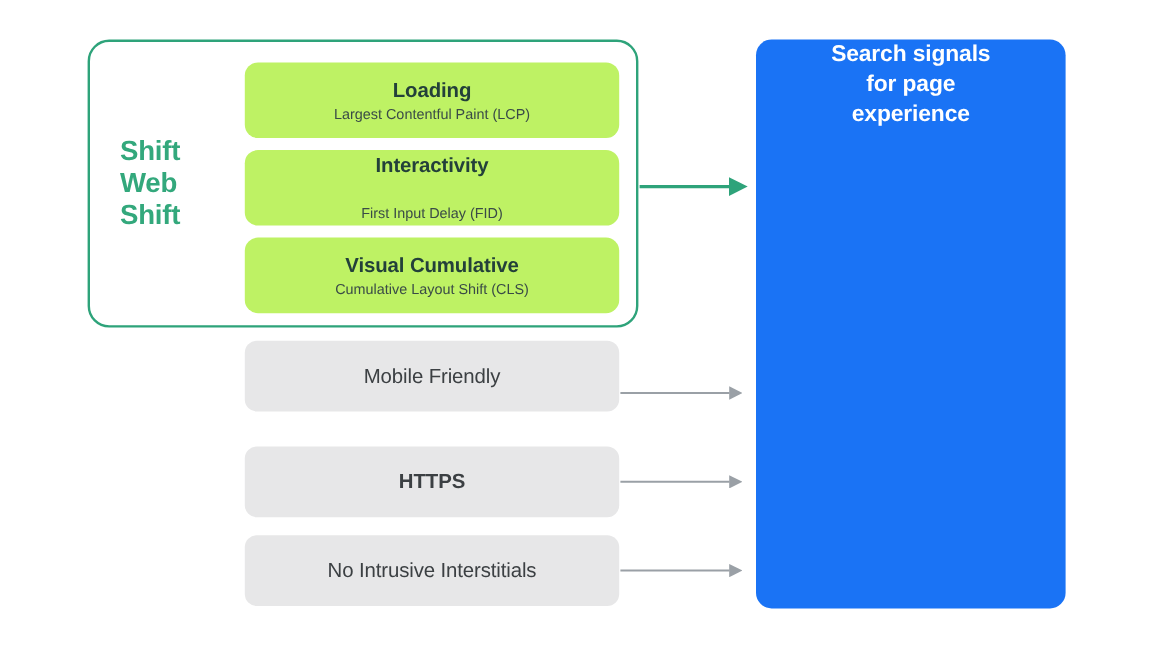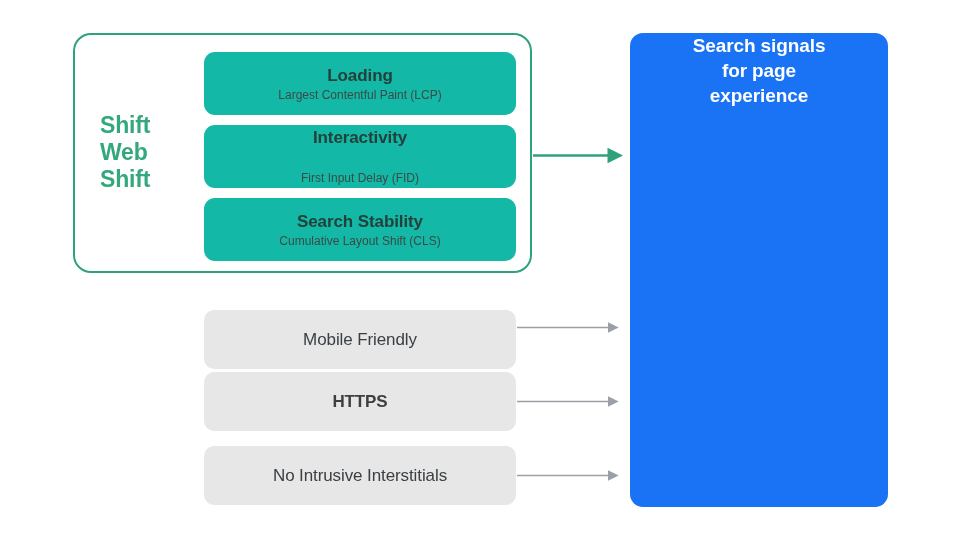--- a/index.html
+++ b/index.html
@@ -30,21 +30,21 @@
     line-height: 27px;
     letter-spacing: -0.2px;
   }
 
   
   .metric-card {
     position: absolute;
     left: 204px;
     width: 312px;
     height: 63px;
-    background: #14b8a6;
+    background: #bef264;
     border-radius: 11px;
     display: flex;
     flex-direction: column;
     align-items: center;
     justify-content: center;
   }
   .metric-card.m1 { top: 52px; }
   .metric-card.m2 { top: 125px; gap: 21px; }
   .metric-card.m3 { top: 198px; }
   .metric-title {
@@ -69,21 +69,21 @@
     height: 59px;
     background: #e7e7e8;
     border-radius: 10px;
     display: flex;
     align-items: center;
     justify-content: center;
     color: #3c4043;
     font-size: 17px;
     letter-spacing: -0.1px;
   }
-  .gray-box.g1 { top: 310px; text-align: right; }
+  .gray-box.g1 { top: 284px; text-align: right; }
   .gray-box.g2 { top: 372px; font-weight: bold; }
   .gray-box.g3 { top: 446px; }
 
   
   .arrow-svg { position: absolute; left: 0; top: 0; width: 960px; height: 540px; pointer-events: none; }
 
   
   .blue-panel {
     position: absolute;
     left: 630px; top: 33px;
@@ -117,21 +117,21 @@
     <div class="metric-title">Loading</div>
     <div class="metric-sub">Largest Contentful Paint (LCP)</div>
   </div>
 
   <div class="metric-card m2">
     <div class="metric-title">Interactivity</div>
     <div class="metric-sub">First Input Delay (FID)</div>
   </div>
 
   <div class="metric-card m3">
-    <div class="metric-title">Search Stability</div>
+    <div class="metric-title">Visual Cumulative</div>
     <div class="metric-sub">Cumulative Layout Shift (CLS)</div>
   </div>
 
   <div class="gray-box g1">Mobile Friendly</div>
   <div class="gray-box g2">HTTPS</div>
   <div class="gray-box g3">No Intrusive Interstitials</div>
 
   <svg class="arrow-svg" viewBox="0 0 960 540">
     <defs>
       <marker id="head-green" markerWidth="6" markerHeight="6" refX="0.2" refY="3" orient="auto" markerUnits="strokeWidth">

